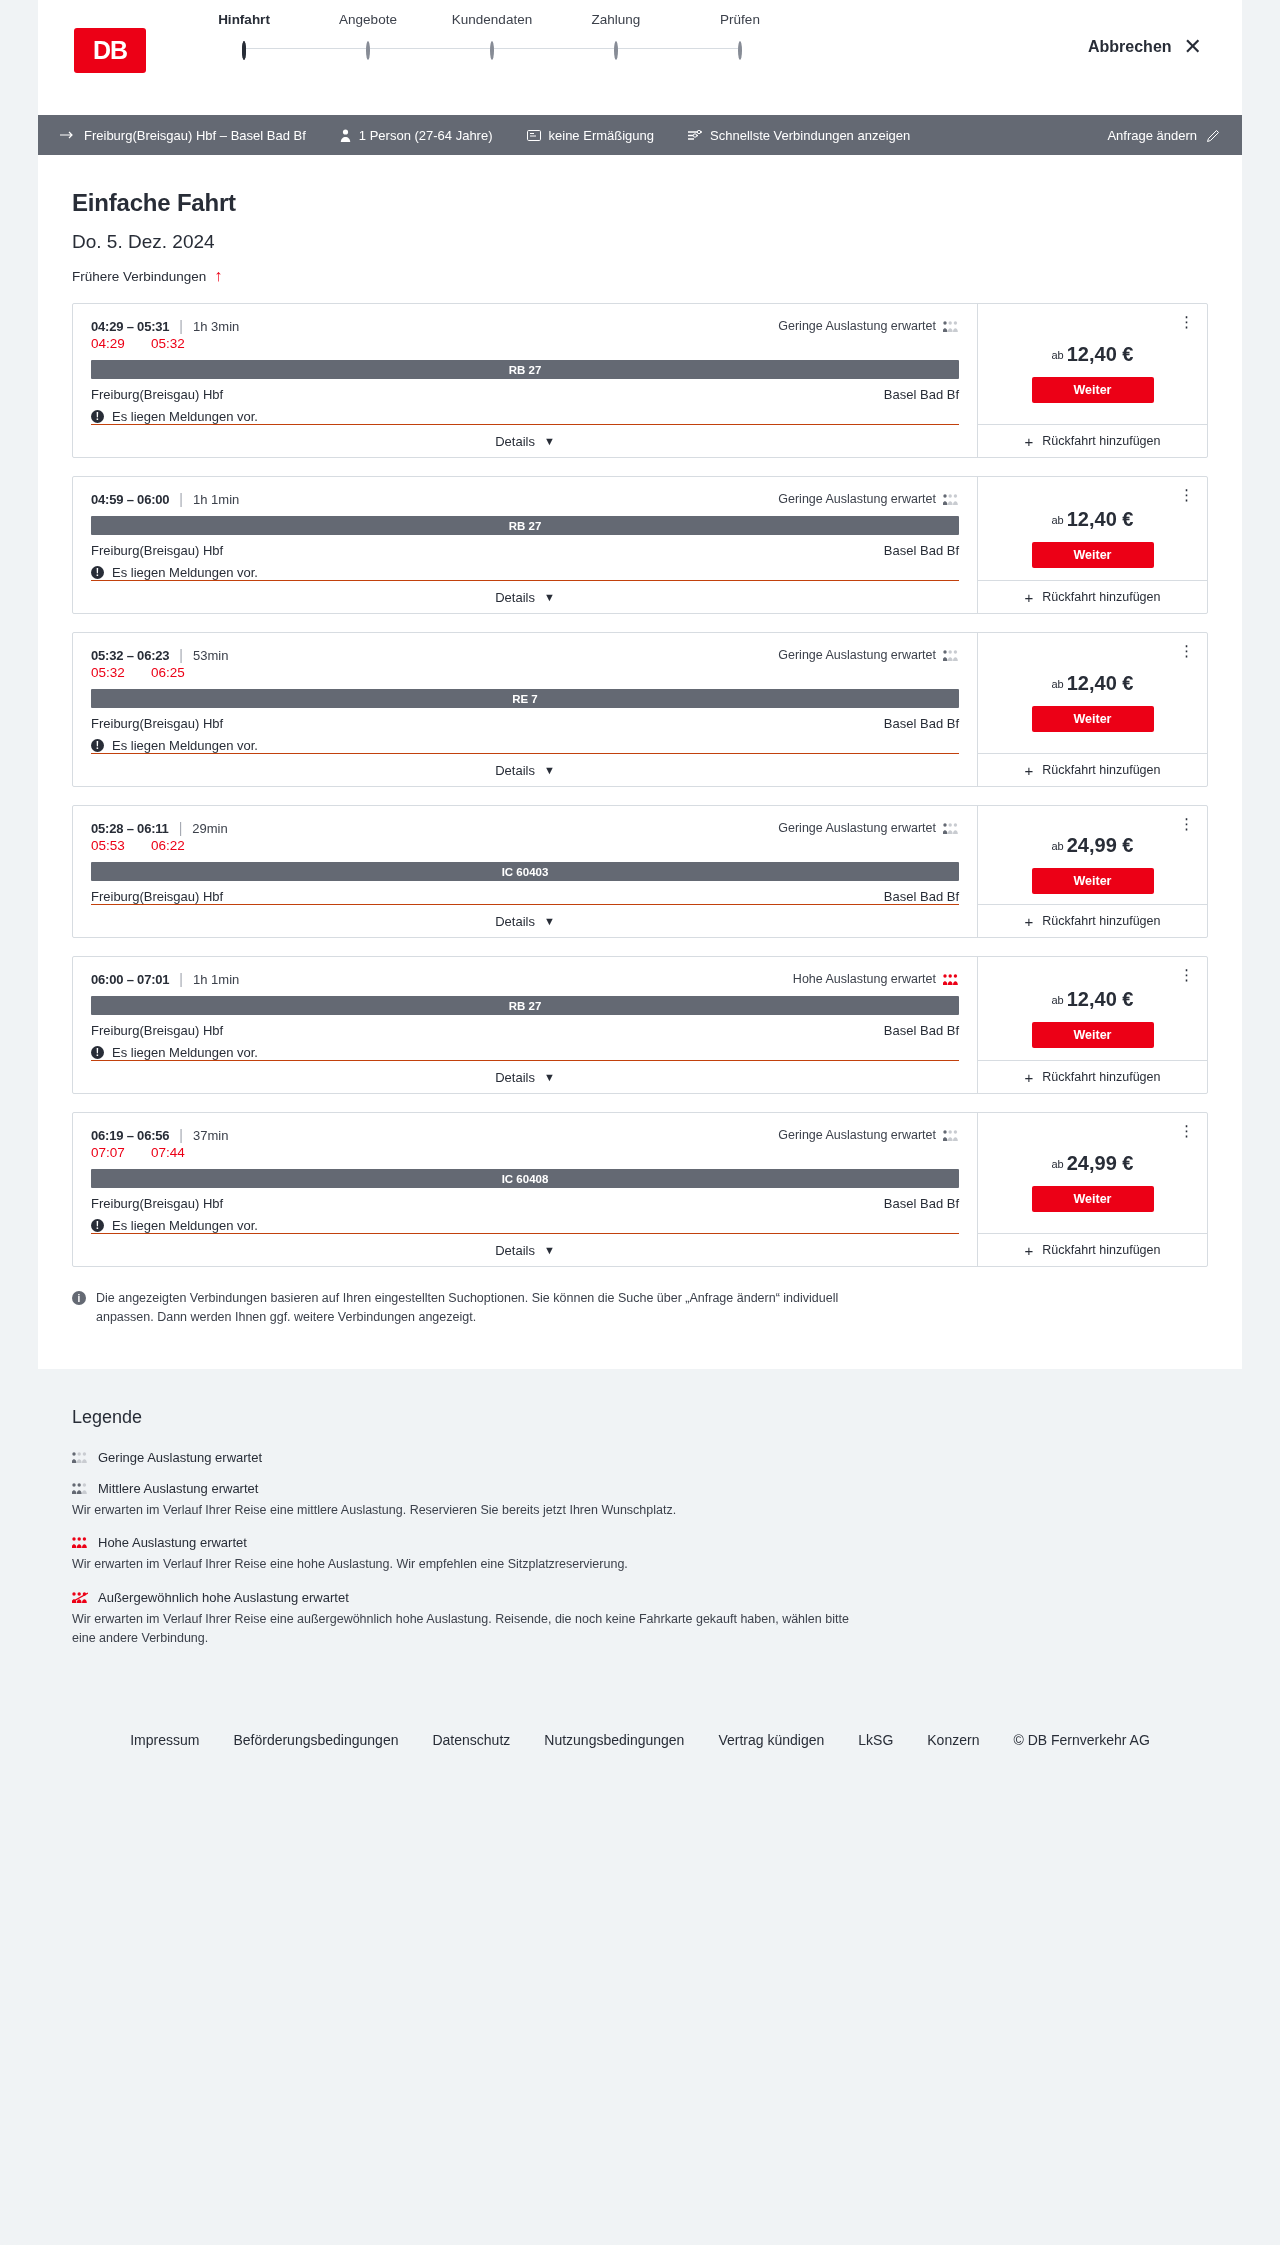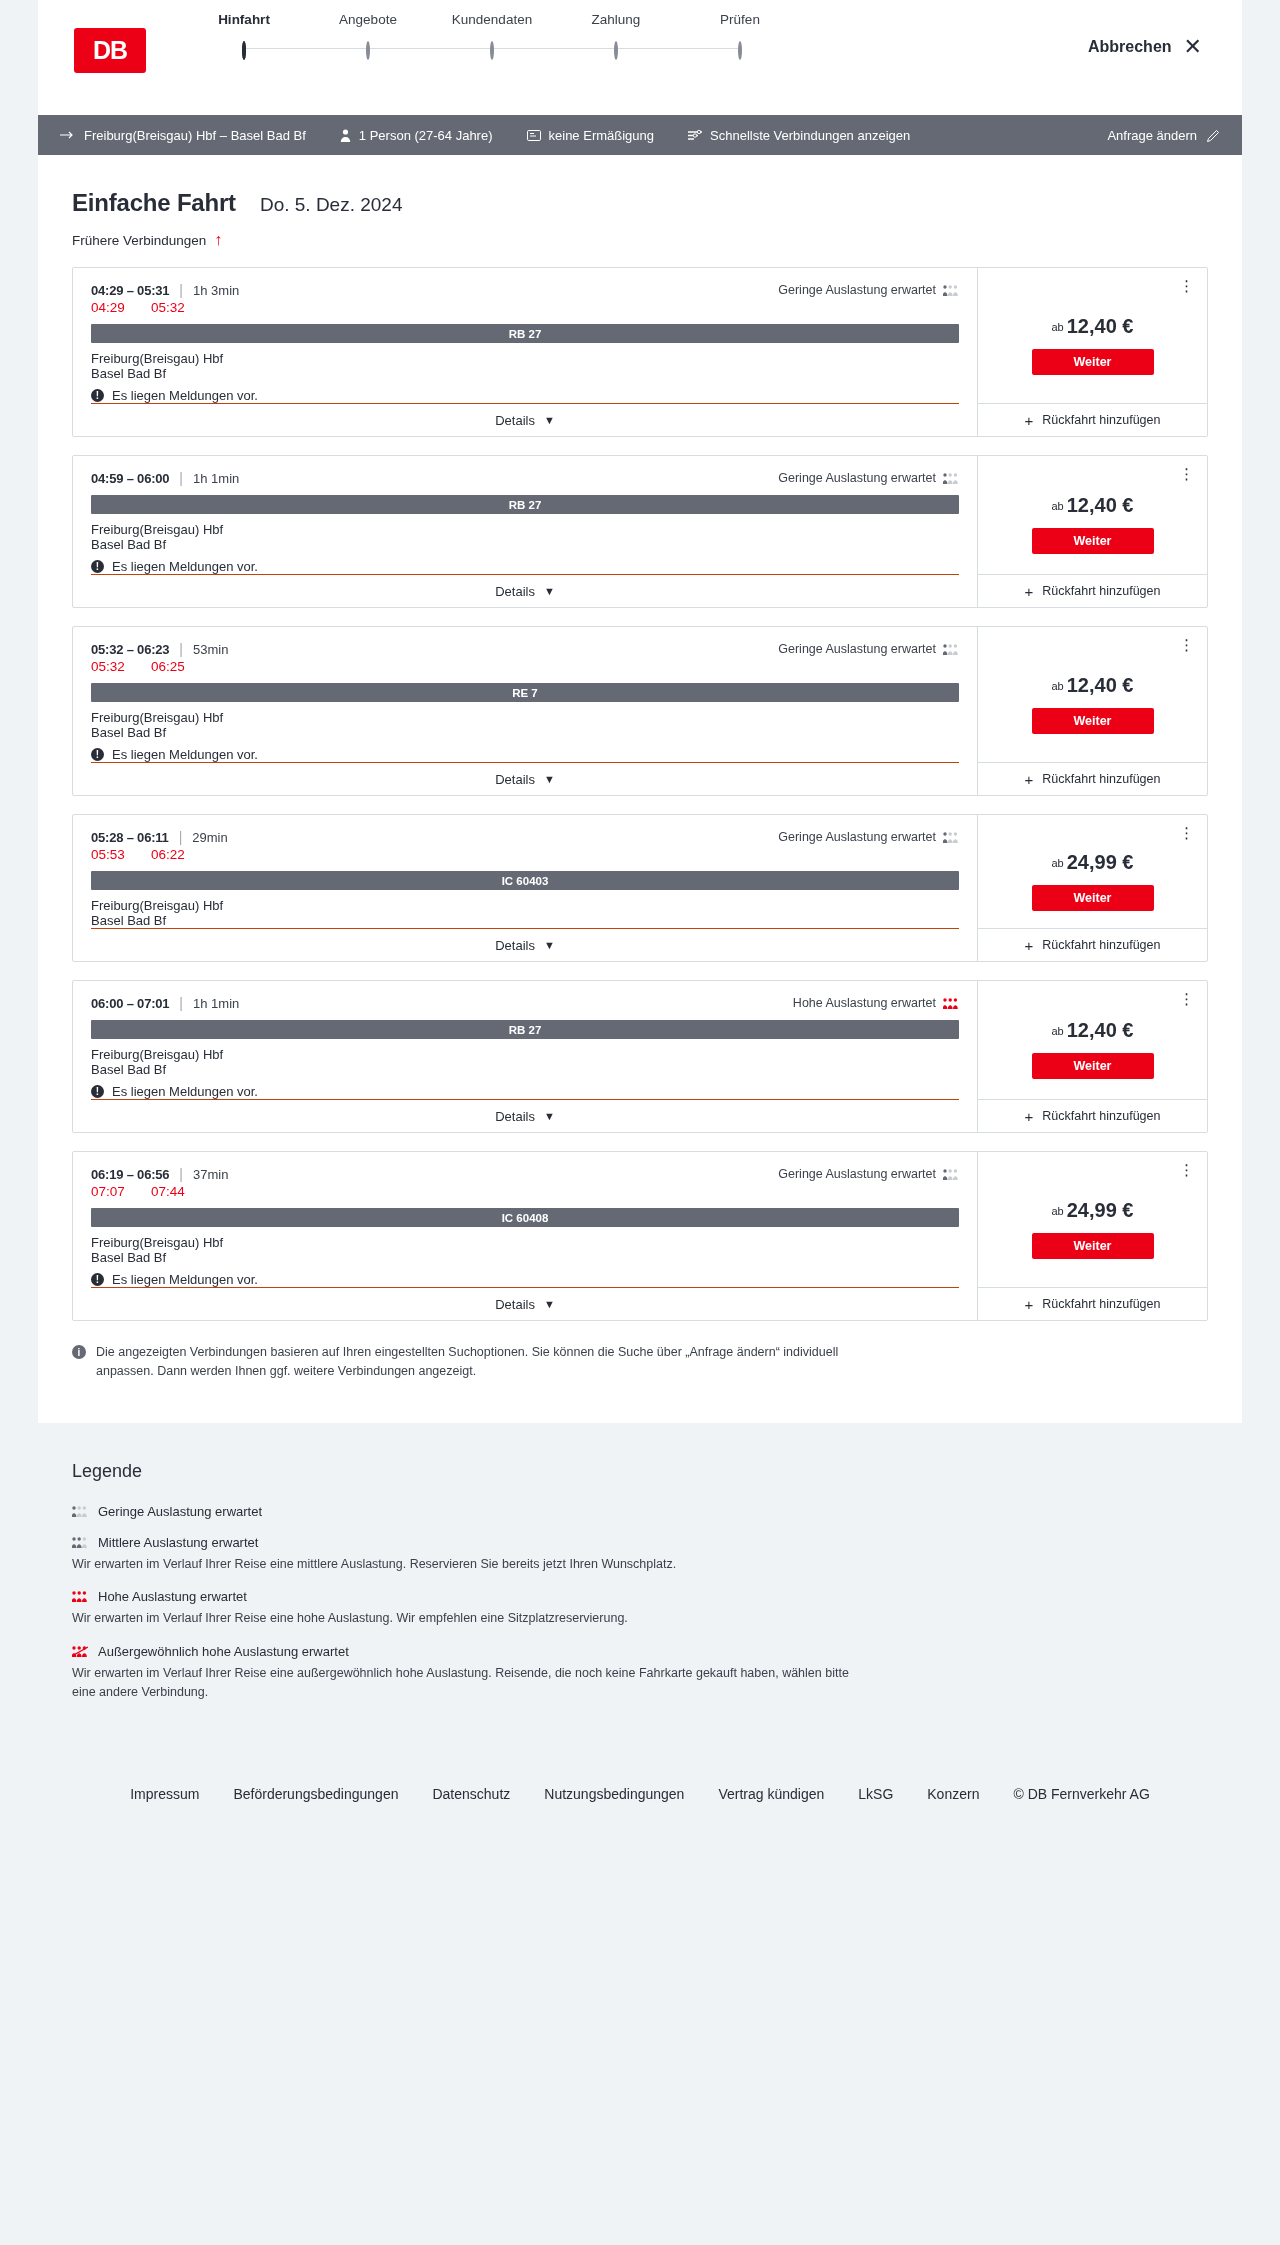--- a/index.html
+++ b/index.html
@@ -87,21 +87,21 @@
   .sb-spacer { flex: 1; }
   .sb-edit { display: flex; align-items: center; gap: 10px; cursor: pointer; }
   .ic { display: inline-block; line-height: 0; }
 
   
   .content {
     margin: 0 38px;
     background: #ffffff;
     padding: 34px 34px 42px 34px;
   }
-  .title-row { display: flex; align-items: baseline; gap: 24px; }
+  .title-row { display: flex; align-items: baseline; gap: 14px; flex-direction: column; }
   .title-main { font-size: 24px; font-weight: bold; letter-spacing: -0.2px; }
   .title-date { font-size: 19px; font-weight: normal; }
   .earlier, .later {
     display: inline-flex; align-items: center; gap: 8px;
     font-size: 13.5px; color: #282d37; margin-top: 14px; cursor: pointer;
   }
   .arrow-up, .arrow-down { color: #ec0016; font-size: 16px; }
 
   
   .conn {
@@ -130,21 +130,21 @@
   .actual-row span:first-child { min-width: 42px; }
   .trainbar {
     margin-top: 9px;
     background: #646973;
     color: #fff;
     height: 19px;
     display: flex; align-items: center; justify-content: center;
     font-size: 11.5px; font-weight: bold;
     border-radius: 1px;
   }
-  .stations { display: flex; justify-content: space-between; margin-top: 8px; font-size: 13px; flex-direction: column; }
+  .stations { display: flex; justify-content: space-between; margin-top: 8px; font-size: 13px; }
   .notice { display: flex; align-items: center; gap: 8px; font-size: 13px; margin-top: 7px; }
   .notice-dot {
     width: 13px; height: 13px; border-radius: 50%;
     background: #282d37; color: #fff; font-size: 10px;
     display: inline-flex; align-items: center; justify-content: center; font-weight: bold;
   }
   .details-row {
     border-top: 1px solid #c2410c;
     height: 33px;
     display: flex; align-items: center; justify-content: center;

